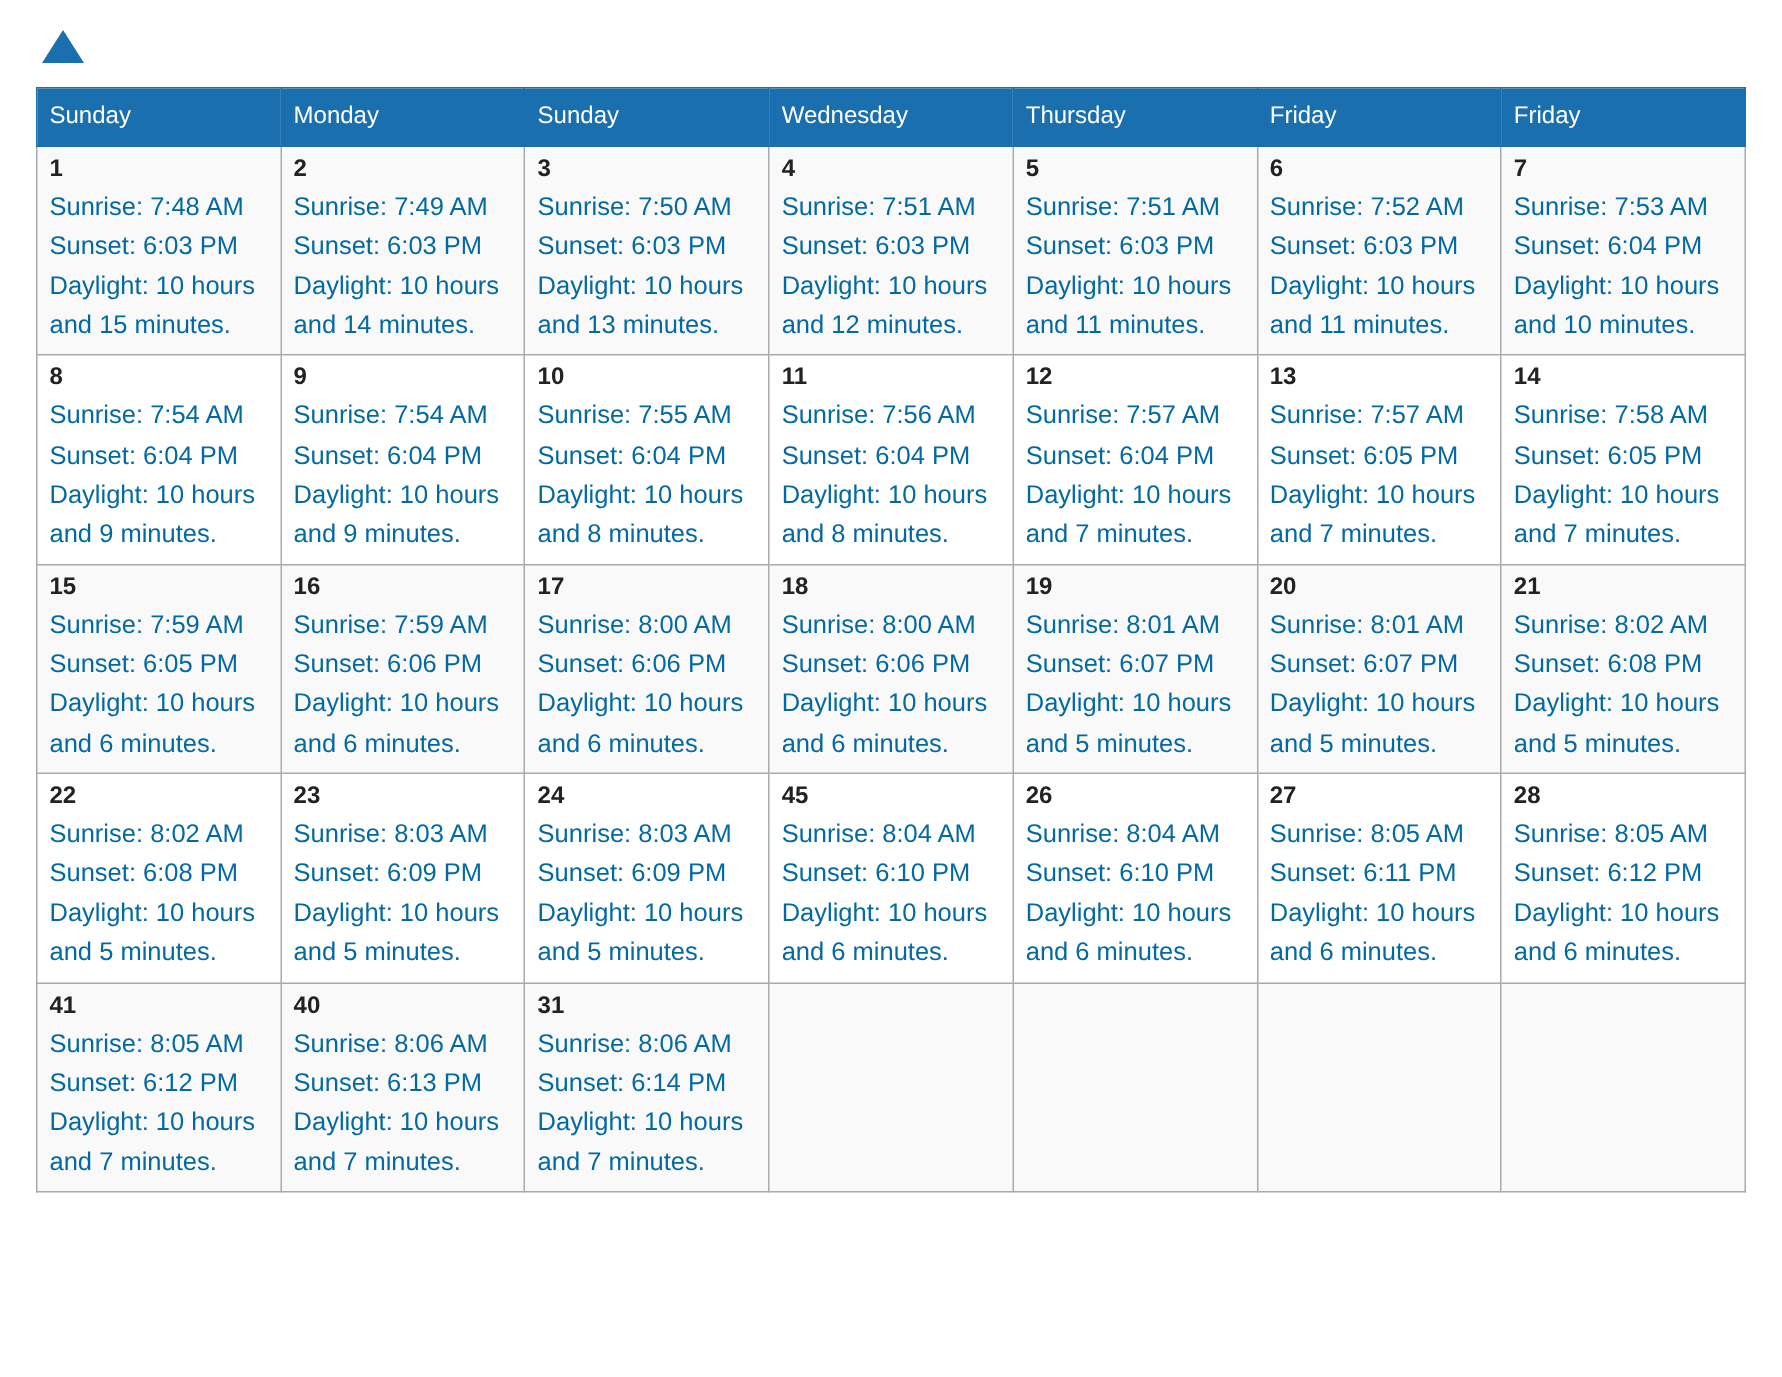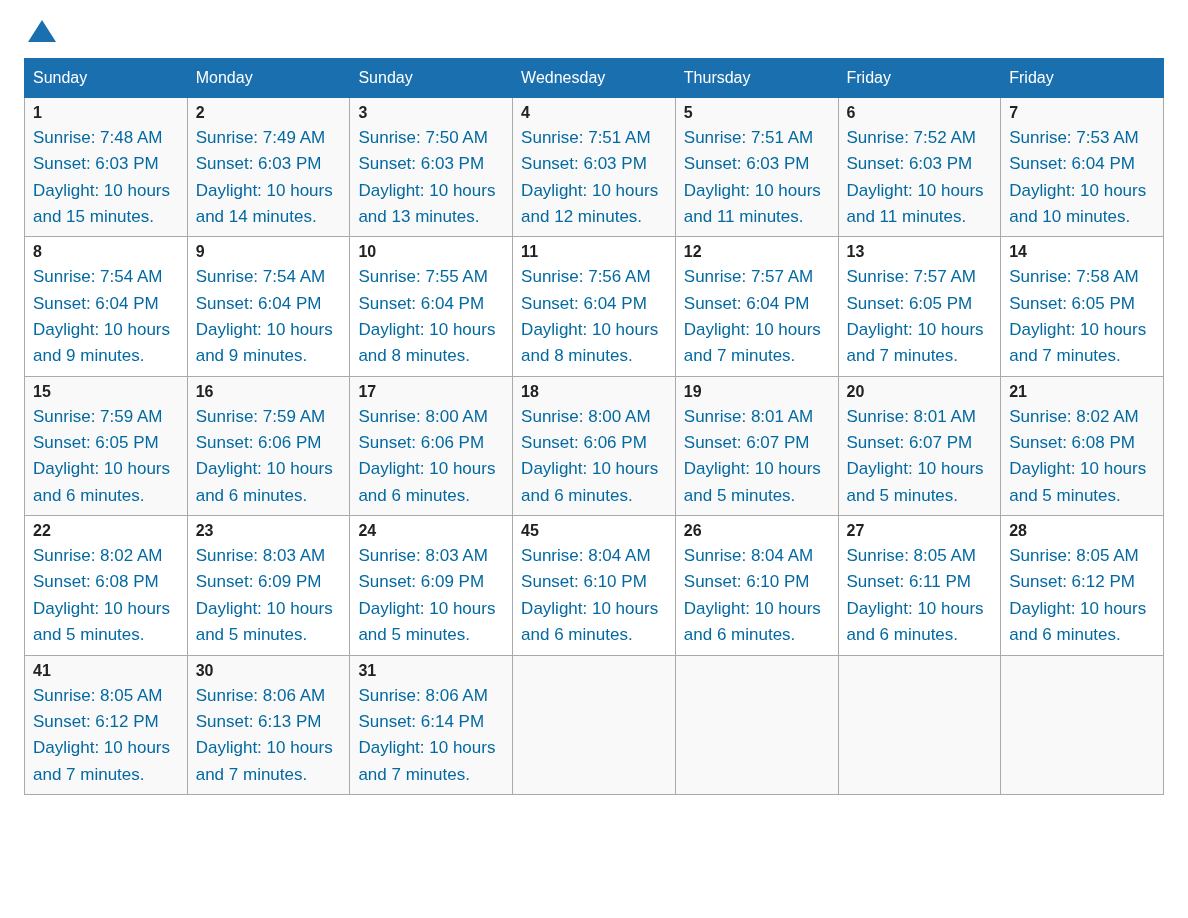--- a/index.html
+++ b/index.html
@@ -243,21 +243,21 @@
         <span class="day-num">28</span>
         <span class="day-info">Sunrise: 8:05 AM<br>Sunset: 6:12 PM<br>Daylight: 10 hours<br>and 6 minutes.</span>
       </td>
       </tr>
       <tr>
         <td>
         <span class="day-num">41</span>
         <span class="day-info">Sunrise: 8:05 AM<br>Sunset: 6:12 PM<br>Daylight: 10 hours<br>and 7 minutes.</span>
       </td>
         <td>
-        <span class="day-num">30</span>
+        <span class="day-num">40</span>
         <span class="day-info">Sunrise: 8:06 AM<br>Sunset: 6:13 PM<br>Daylight: 10 hours<br>and 7 minutes.</span>
       </td>
         <td>
         <span class="day-num">31</span>
         <span class="day-info">Sunrise: 8:06 AM<br>Sunset: 6:14 PM<br>Daylight: 10 hours<br>and 7 minutes.</span>
       </td>
         <td class="empty-cell"></td>
         <td class="empty-cell"></td>
         <td class="empty-cell"></td>
         <td class="empty-cell"></td>

